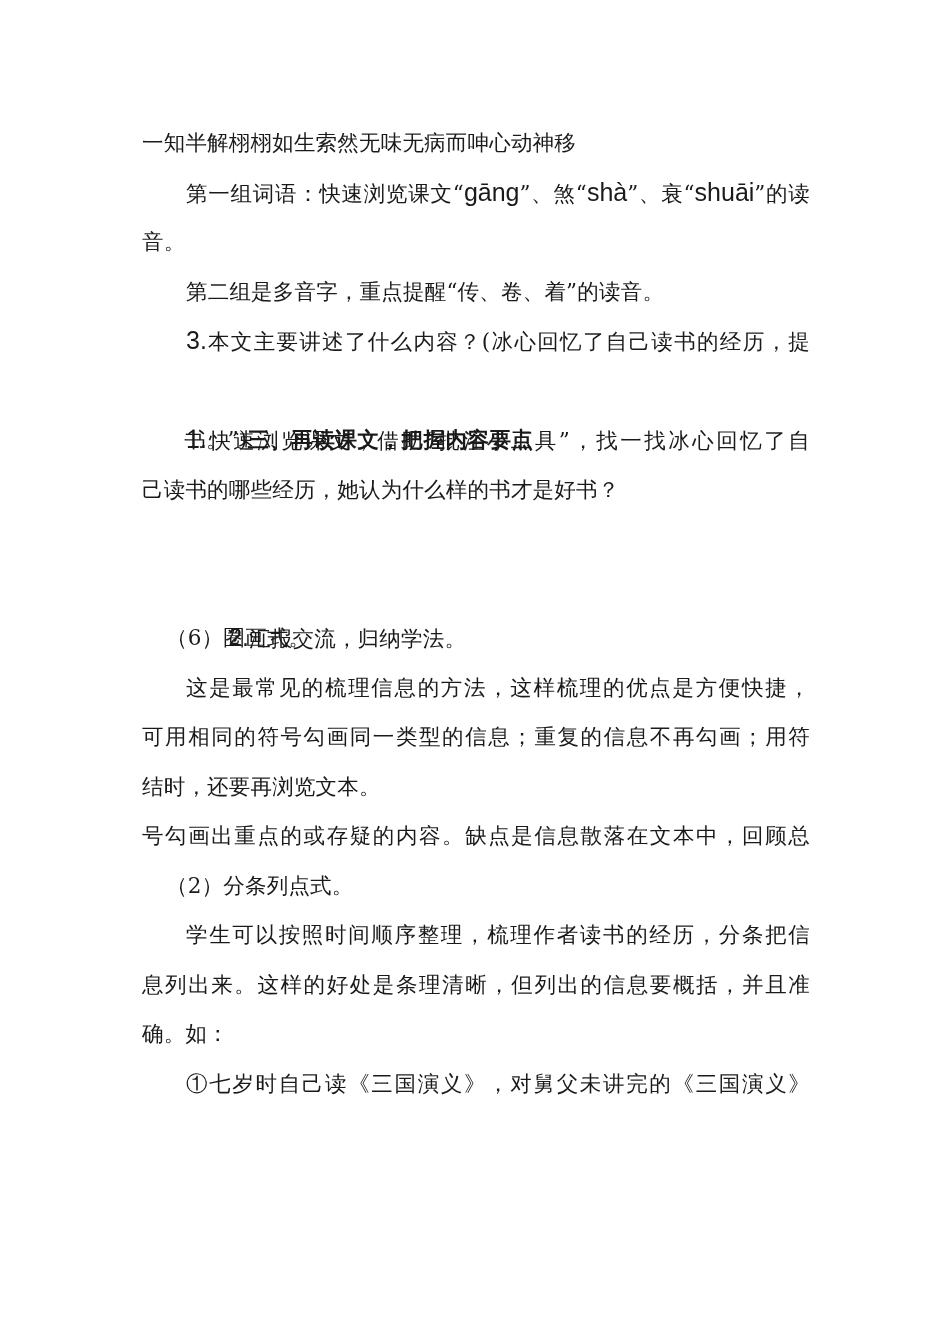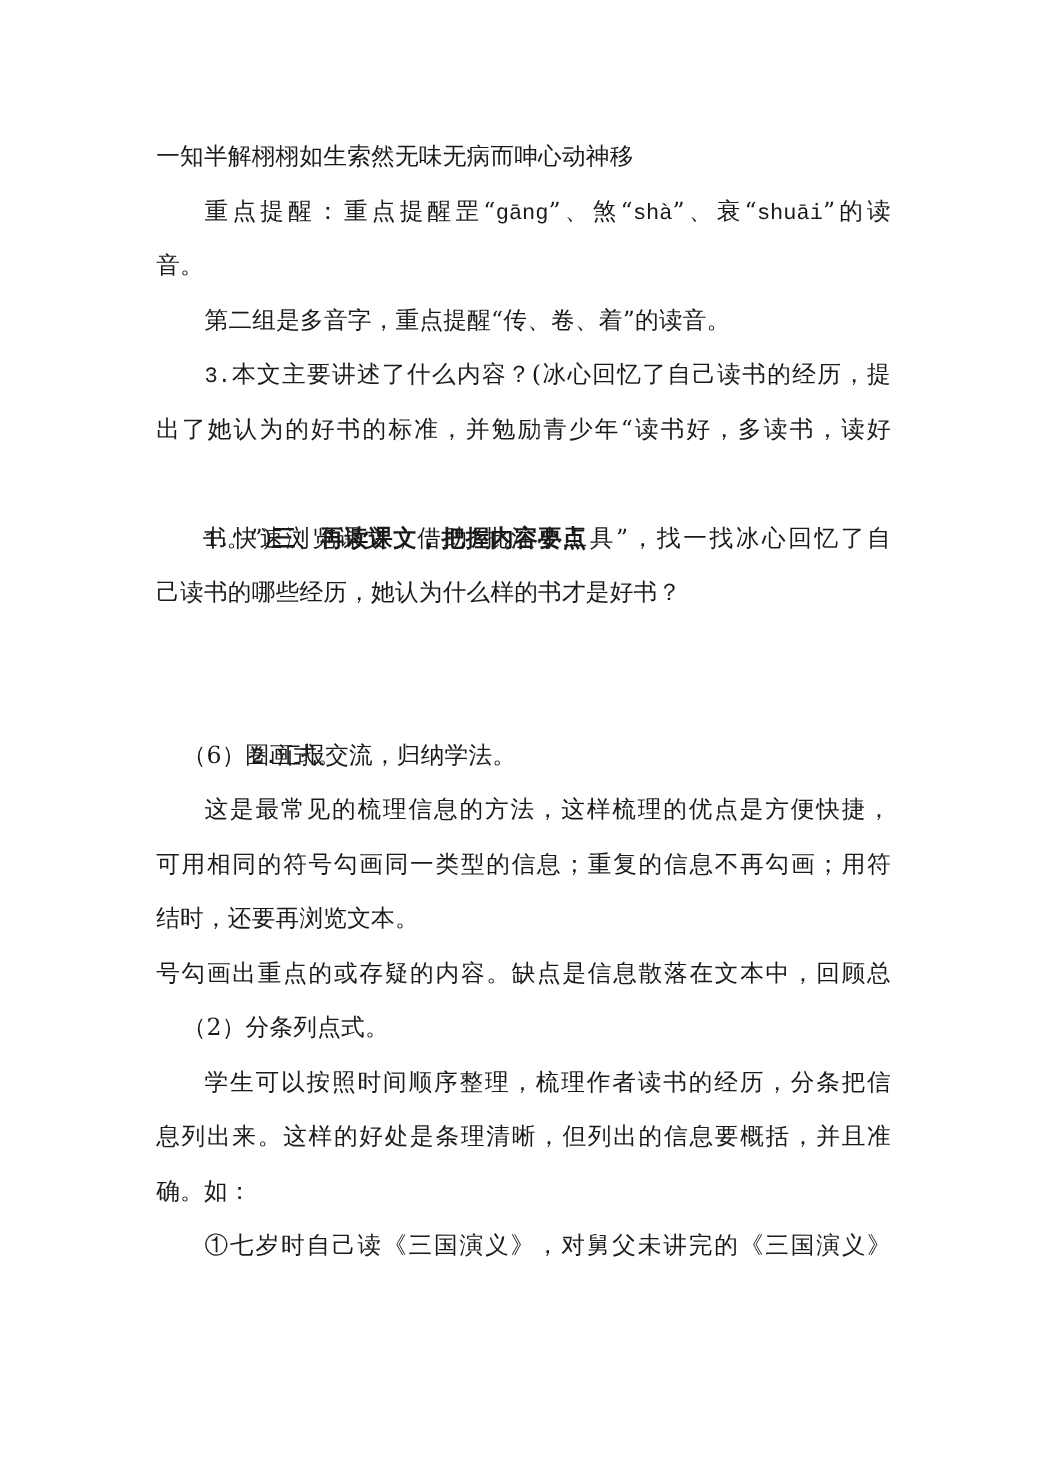--- a/index.html
+++ b/index.html
@@ -54,45 +54,44 @@
   .indent-paren {
     padding-left: 24px;
   }
   .bold {
     font-weight: bold;
     font-family: "DejaVu Sans", "Liberation Sans", sans-serif;
     letter-spacing: 0.5px;
   }
   
   .latin {
-    font-family: Liberation Mono, monospace;
-    font-size: 20px;
+    font-family: Liberation Sans, sans-serif;
+    font-size: 25px;
     letter-spacing: 0;
   }
 </style>
 </head>
 <body>
 
 <div class="page">
   <div class="doc-body">
 
     <div class="line">一知半解栩栩如生索然无味无病而呻心动神移</div>
 
     <div class="line justify indent2">
-      <span>重点提醒：重点提醒罡“</span><span class="latin">gāng</span><span>”、煞“</span><span class="latin">shà</span><span>”、衰“</span><span class="latin">shuāi</span><span>”的读</span>
+      <span>第一组词语：快速浏览课文“</span><span class="latin">gāng</span><span>”、煞“</span><span class="latin">shà</span><span>”、衰“</span><span class="latin">shuāi</span><span>”的读</span>
     </div>
     <div class="line">音。</div>
 
     <div class="line indent2">第二组是多音字，重点提醒“传、卷、着”的读音。</div>
 
 
     <div class="line justify indent2">
       <span class="latin">3.</span><span>本文主要讲述了什么内容？(冰心回忆了自己读书的经历，提</span>
     </div>
-    <div class="line justify">出了她认为的好书的标准，并勉励青少年“读书好，多读书，读好</div>
     <div class="line">
       <span>书。”)</span><span class="bold">三、再读课文，把握内容要点</span>
     </div>
 
     <div class="line justify indent2">
       <span class="latin">1.</span><span>快速浏览课文，借助“批注小工具”，找一找冰心回忆了自</span>
     </div>
     <div class="line">己读书的哪些经历，她认为什么样的书才是好书？</div>
 
     <div class="line blank"></div>

